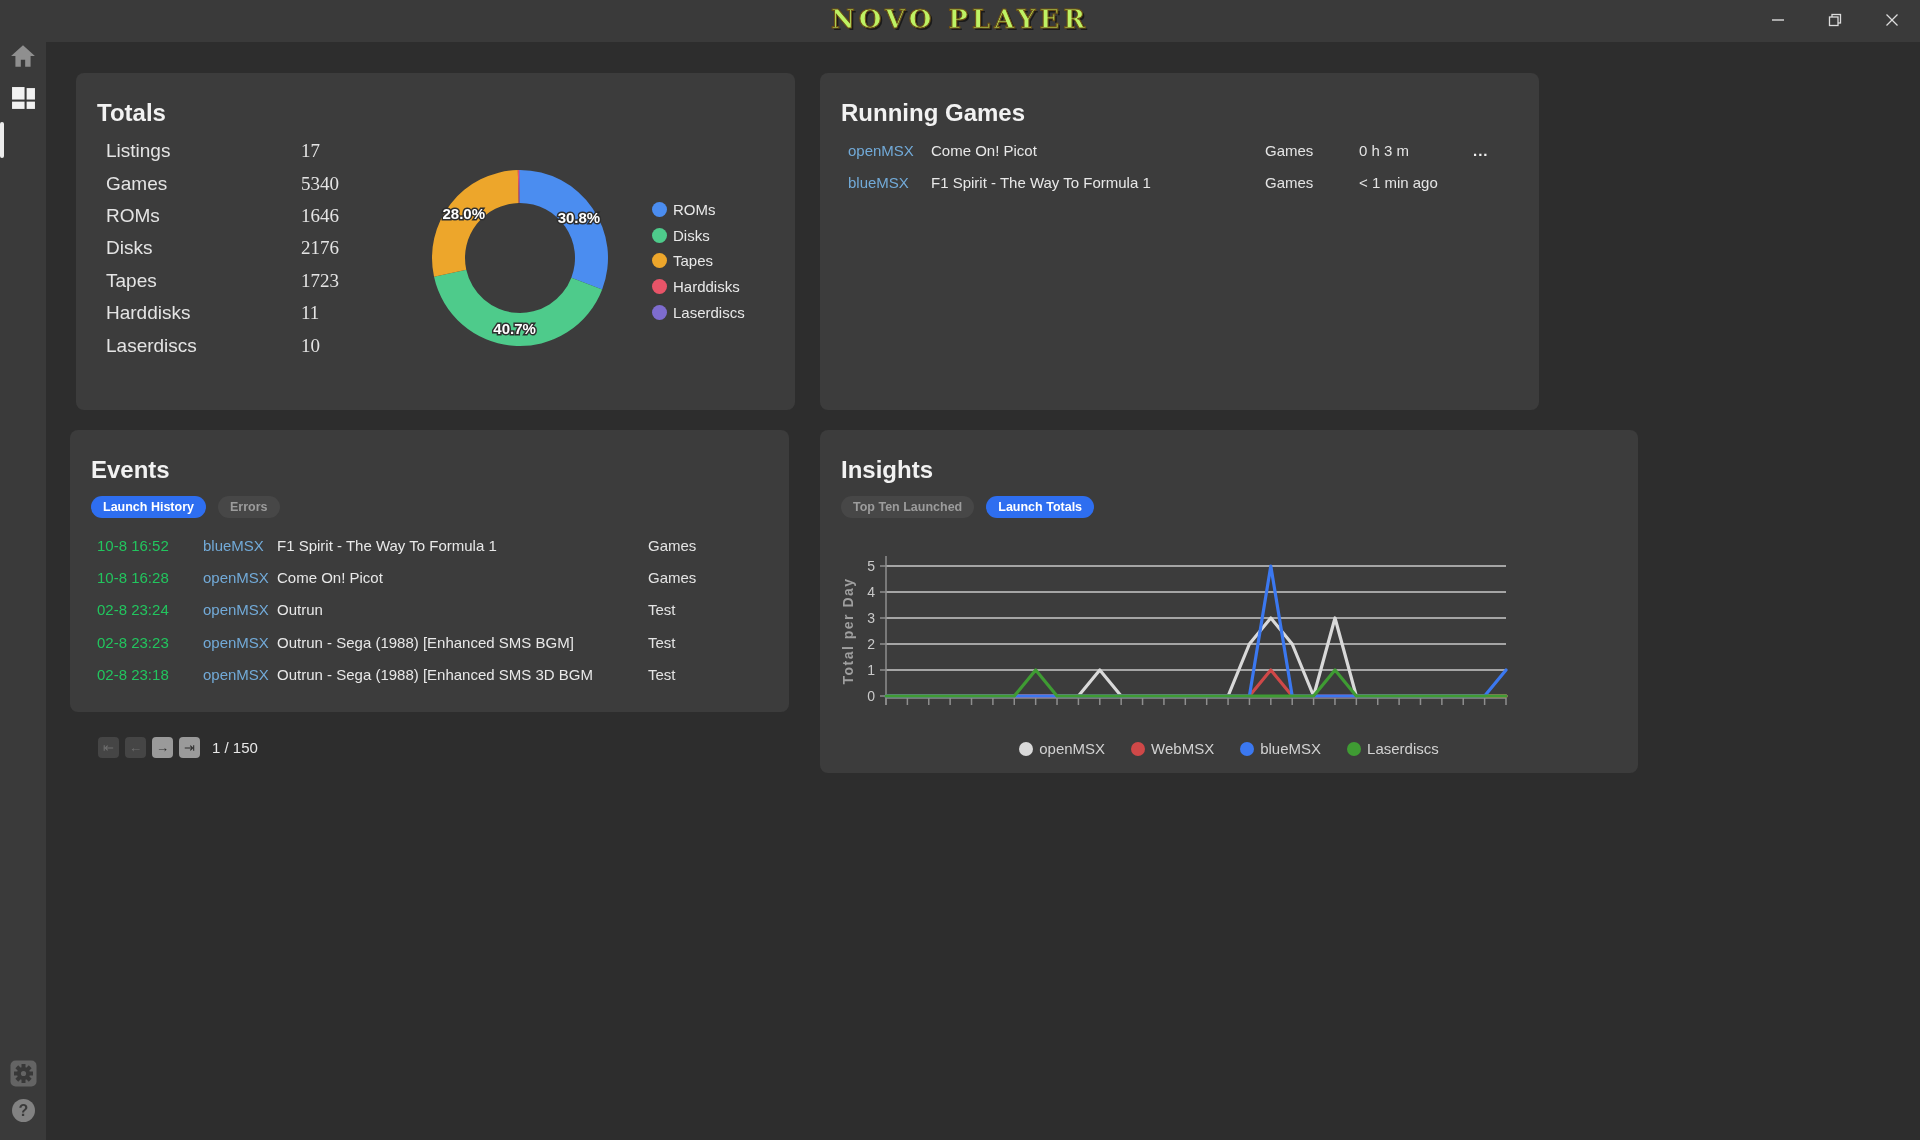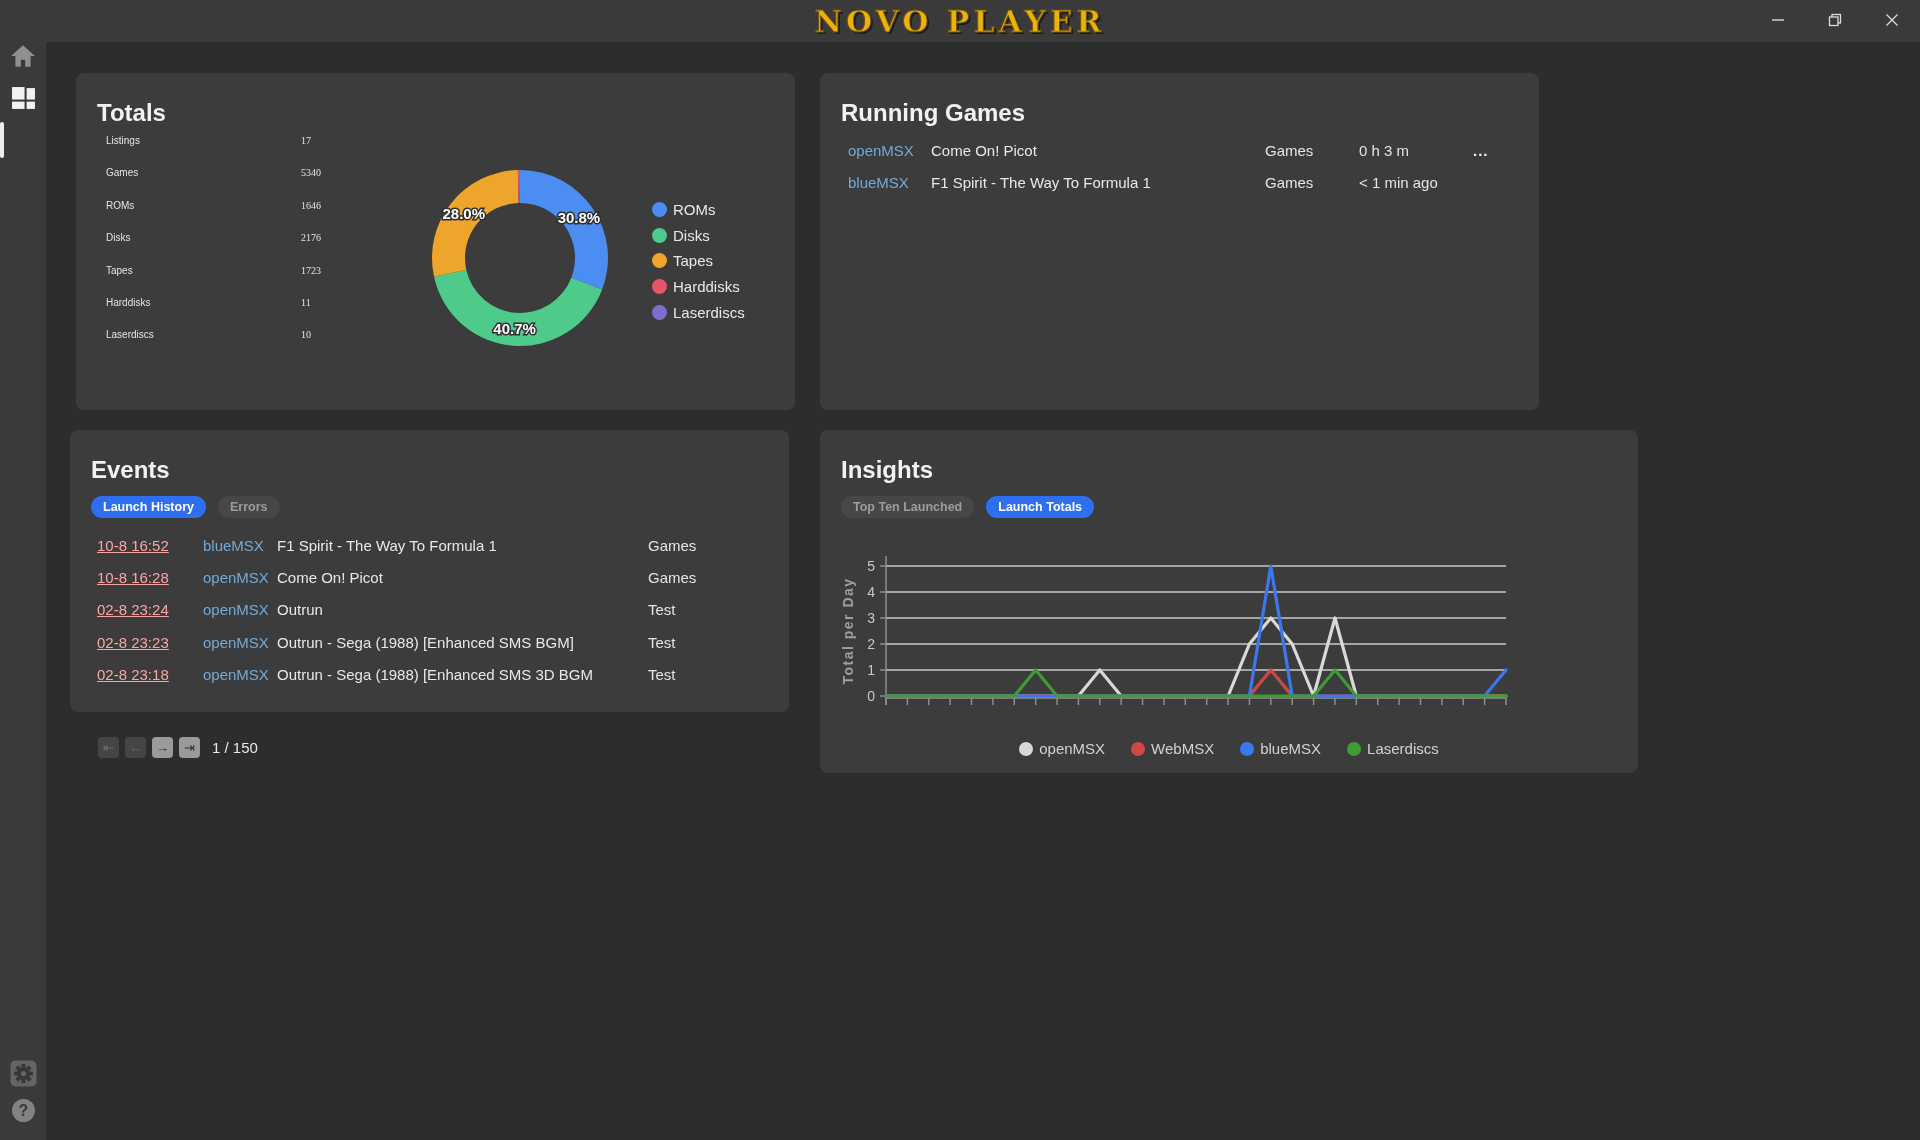--- a/index.html
+++ b/index.html
@@ -2,41 +2,41 @@
 <html><head>
 <meta charset="utf-8">
 <style>
   * { margin:0; padding:0; box-sizing:border-box; }
   html,body { width:1920px; height:1140px; overflow:hidden; background:#2d2d2d;
     font-family:"Liberation Sans", sans-serif; color:#e8e8e8; }
 
   
   .titlebar { position:absolute; left:0; top:0; width:1920px; height:42px; background:#3a3a3a; z-index:5; }
   .logo { position:absolute; left:0; right:0; top:4px; text-align:center;
-    font-family:"DejaVu Serif", serif; font-weight:bold; font-size:30px; letter-spacing:4px;
-    color:#eab308; -webkit-text-stroke:1px #6b4e14;
+    font-family:"DejaVu Serif", serif; font-weight:bold; font-size:26px; letter-spacing:4px;
+    color:#bef264; -webkit-text-stroke:1px #6b4e14;
     text-shadow:2px 2px 0 rgba(0,0,0,.55), 0 0 1px #7a5a1a; }
   .win-btn { position:absolute; top:0; width:46px; height:40px; display:flex; align-items:center; justify-content:center; cursor:default; }
   .win-btn svg { display:block; }
 
   .sidebar { position:absolute; left:0; top:42px; width:46px; height:1098px; background:#3a3a3a; z-index:4; }
   .side-item { position:absolute; left:0; width:46px; display:flex; justify-content:center; }
   .active-bar { position:absolute; left:0; top:80px; width:4px; height:36px; background:#ececec; border-radius:2px; }
 
   
   .panel { position:absolute; background:#3c3c3c; border-radius:8px; }
   #panel-totals   { left:76px;  top:73px;  width:719px; height:337px; }
   #panel-running  { left:820px; top:73px;  width:719px; height:337px;padding-left:14px; }
   #panel-events   { left:70px;  top:430px; width:719px; height:282px; }
   #panel-insights { left:820px; top:430px; width:818px; height:343px; }
   .panel-title { position:absolute; left:21px; top:26px; font-size:24px; font-weight:bold; color:#f2f2f2; }
 
   
   .tot-rows { position:absolute; left:30px; top:62px; width:330px; }
-  .tot-row { height:32.4px; display:flex; align-items:flex-start; font-size:10px; }
+  .tot-row { height:32.4px; display:flex; align-items:center; font-size:19px; }
   .tot-label { flex:0 0 195px; color:#e4e4e4; }
   .tot-value { color:#e4e4e4;font-family:Liberation Serif, serif; }
   #donut-wrap { position:absolute; left:334px; top:75px; width:220px; height:220px; }
   .donut-label { fill:#ffffff; font-size:15px; font-weight:bold; paint-order:stroke; stroke:#2e2e2e; stroke-width:3px; }
   .tot-legend { position:absolute; left:576px; top:124px; }
   .tl-item { height:25.6px; display:flex; align-items:center; font-size:15px; }
   .tl-dot { width:15px; height:15px; border-radius:50%; margin-right:6px; }
 
   
   .run-rows { position:absolute; left:28px; top:61px; right:20px; }
@@ -50,21 +50,21 @@
   
   .tabs { position:absolute; left:21px; top:66px; display:flex; gap:12px; }
   .pill { height:22px; border-radius:11px; padding:0 12px; display:flex; align-items:center;
     font-size:12.5px; font-weight:bold; cursor:pointer; }
   .pill.on  { background:#2e6ef0; color:#ffffff; }
   .pill.off { background:#474747; color:#9c9c9c; }
 
   
   .ev-rows { position:absolute; left:27px; top:99px; right:22px; }
   .ev-row { height:32.4px; display:flex; align-items:center; font-size:15px; }
-  .ev-time { flex:0 0 106px; color:#fca5a5;text-decoration:underline; }
+  .ev-time { flex:0 0 106px; color:#22c55e; }
   .ev-emu { flex:0 0 74px; color:#72aad8; }
   .ev-game { flex:0 0 371px; color:#e8e8e8; }
   .ev-cat { color:#e4e4e4; }
   .pager { position:absolute; left:28px; top:307px; display:flex; align-items:center; }
   .pg-btn { width:21px; height:21px; border-radius:4px; margin-right:6px; display:flex;
     align-items:center; justify-content:center; font-size:13px; }
   .pg-btn.dis { background:#454545; color:#6e6e6e; }
   .pg-btn.en  { background:#9a9a9a; color:#2e2e2e; cursor:pointer; }
   .pg-label { margin-left:6px; font-size:15px; color:#e8e8e8; }
 

